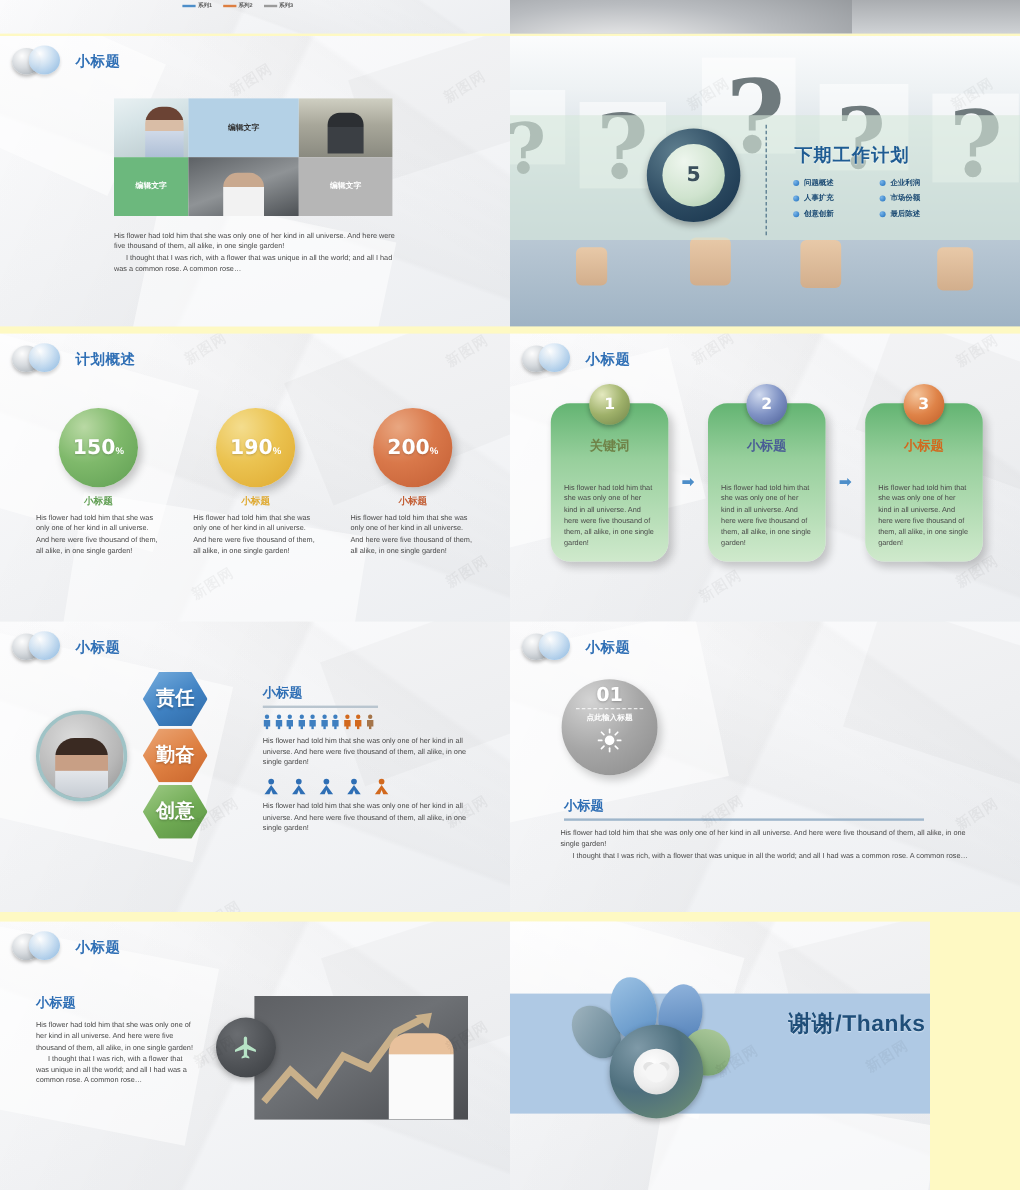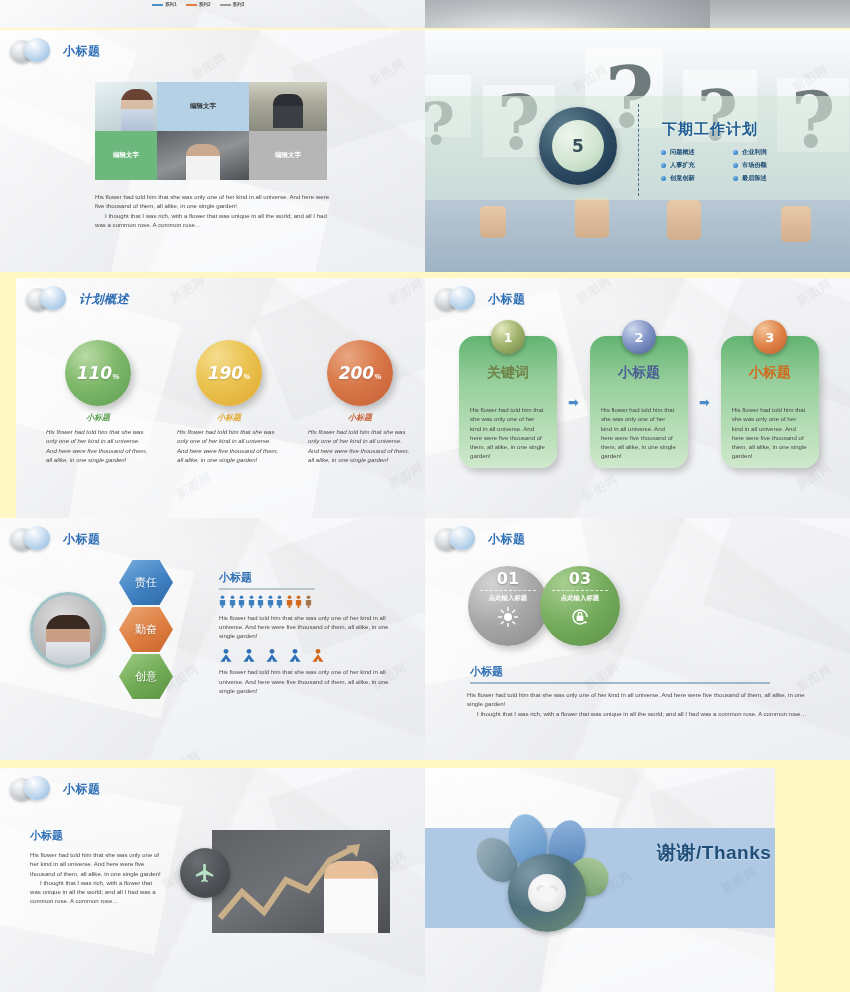--- a/index.html
+++ b/index.html
@@ -105,42 +105,42 @@
   .s2-h { position:absolute; left:237px; top:90px; font-size:15px; font-weight:bold; color:#1f5c93;
           text-shadow:0 1px 1px rgba(255,255,255,.6); letter-spacing:1px; }
   .s2-list { position:absolute; left:236px; top:118px; display:grid;
      grid-template-columns:60px 60px; gap:4px 12px; }
   .s2-list li { list-style:none; display:flex; align-items:center; gap:4px;
      font-size:6.2px; font-weight:bold; color:#1b4a73; }
   .dotb { width:5px; height:5px; border-radius:50%;
      background:radial-gradient(circle at 30% 30%, #79b5ea, #1f6fbd); flex:0 0 auto; }
 
   
-  #s3 { left:16px; top:278px; width:425px; height:242px;font-style:italic; }
+  #s3 { left:0; top:278px; width:425px; height:242px; }
   .pc-wrap { position:absolute; left:26px; top:62px; width:374px; display:flex; justify-content:space-between; }
   .pc { width:112px; display:flex; flex-direction:column; align-items:center; }
   .pc .ball { width:66px; height:66px; border-radius:50%; display:flex; align-items:baseline;
      justify-content:center; box-shadow:3px 4px 7px rgba(0,0,0,.22); }
   .pc .ball.g { background:radial-gradient(circle at 32% 24%, #b9d9a4 0%, #7fb96b 45%, #5f9e52 100%); }
   .pc .ball.y { background:radial-gradient(circle at 32% 24%, #f4dd8e 0%, #ebc351 45%, #dfa92f 100%); }
   .pc .ball.o { background:radial-gradient(circle at 32% 24%, #e9a781 0%, #d9784a 45%, #c35e34 100%); }
   .pc .num { font-size:17px; font-weight:bold; color:#fff; line-height:66px;
      text-shadow:0 1px 2px rgba(0,0,0,.2); font-family:"DejaVu Sans",sans-serif; }
   .pc .pct { font-size:8px; font-weight:bold; color:#fff; line-height:66px; }
   .pc .cap { margin-top:6px; font-size:8px; font-weight:bold; }
   .pc .cap.g{color:#5f9e52;} .pc .cap.y{color:#dfa92f;} .pc .cap.o{color:#c35e34;}
   .pc .desc { margin-top:4px; width:104px; }
 
   
   #s4 { left:425px; top:278px; width:425px; height:242px; }
   .cards { position:absolute; left:34px; top:58px; display:flex; align-items:center; gap:11px; }
   .card { position:relative; width:98px; height:132px; border-radius:16px;
     background:linear-gradient(180deg,#63b472 0%, #97cf9c 35%, #cfe9cc 100%);
     box-shadow:3px 4px 7px rgba(0,0,0,.2); padding-top:28px; }
-  .card h4 { text-align:center; font-size:14px; font-weight:bold; margin-bottom:23px; }
+  .card h4 { text-align:center; font-size:11px; font-weight:bold; margin-bottom:23px; }
   .card .inner { padding:0 11px; }
   .badge { position:absolute; left:50%; top:-16px; transform:translateX(-50%);
      width:34px; height:34px; border-radius:50%; display:flex; align-items:center; justify-content:center;
      color:#fff; font-size:13px; font-weight:bold; box-shadow:0 2px 4px rgba(0,0,0,.3);
      font-family:"DejaVu Sans",sans-serif; }
   .badge.g { background:radial-gradient(circle at 32% 26%, #e4e9bf 0%, #9fb16a 50%, #6f8348 100%); }
   .badge.b { background:radial-gradient(circle at 32% 26%, #cfd9ee 0%, #7f92c4 50%, #4a5d96 100%); }
   .badge.o { background:radial-gradient(circle at 32% 26%, #f4c49a 0%, #df8348 50%, #bf5d27 100%); }
   .arrowc { color:#4d8ec9; font-size:13px; font-weight:bold; }
 
@@ -149,21 +149,21 @@
   .avatar { position:absolute; left:30px; top:74px; width:76px; height:76px; border-radius:50%;
      background:radial-gradient(circle at 40% 30%, #dcdcdc 0%, #b7b7b7 60%, #8e8e8e 100%);
      border:3px solid #9fc3c6; box-shadow:0 2px 5px rgba(0,0,0,.22); overflow:hidden; }
   .avatar::after { content:""; position:absolute; left:50%; bottom:0; transform:translateX(-50%);
      width:44px; height:50px; border-radius:16px 16px 0 0;
      background:linear-gradient(180deg,#3a2a22 0%,#3a2a22 28%,#c89f85 29%,#c89f85 54%,#e3e6ea 55%,#c6ccd3 100%); }
   .hexcol { position:absolute; left:119px; top:42px; }
   .hex { position:relative; width:54px; height:45px; margin-bottom:2px;
      display:flex; align-items:center; justify-content:center;
      clip-path:polygon(25% 0%,75% 0%,100% 50%,75% 100%,25% 100%,0% 50%);
-     color:#fff; font-size:11px; font-weight:normal; text-shadow:0 1px 2px rgba(0,0,0,.25); }
+     color:#fff; font-size:16px; font-weight:bold; text-shadow:0 1px 2px rgba(0,0,0,.25); }
   .hex.b { background:linear-gradient(150deg,#77aede 0%, #3f81c2 55%, #2f6aa6 100%); }
   .hex.o { background:linear-gradient(150deg,#eca878 0%, #dd7e40 55%, #c9652c 100%); }
   .hex.g { background:linear-gradient(150deg,#9fcb86 0%, #6faa53 55%, #5c9445 100%); }
   .s5-right { position:absolute; left:219px; top:52px; width:190px; }
   .s5-h { font-size:11px; font-weight:bold; color:#2f6fb5; }
   .s5-rule { width:96px; height:1.6px; background:#b9c5cf; margin:3px 0 5px; }
   .people { display:flex; gap:2.5px; margin-bottom:5px; }
   .ppl { width:7px; height:13px; }
   .people2 { display:flex; gap:9px; margin:8px 0 4px; }
   .ppl2 { width:14px; height:15px; }
@@ -347,21 +347,21 @@
       <span class="logo">
           <i class="e1"></i>
           <i class="e2"></i>
         </span>
       <span class="sl-title">计划概述</span>
     </div>
 
     <div class="pc-wrap">
       <div class="pc">
         <div class="ball g">
-          <span class="num">110</span>
+          <span class="num">150</span>
           <span class="pct">%</span>
         </div>
         <div class="cap g">小标题</div>
         <div class="desc body-txt">His flower had told him that she was only one of her kind in all universe. And here were five thousand of them, all alike, in one single garden!</div>
       </div>
       <div class="pc">
         <div class="ball y">
           <span class="num">190</span>
           <span class="pct">%</span>
         </div>
@@ -551,33 +551,20 @@
           <line x1="0.5" y1="10" x2="3.5" y2="10"></line>
                 <line x1="16.5" y1="10" x2="19.5" y2="10"></line>
           <line x1="3.2" y1="3.2" x2="5.3" y2="5.3"></line>
                 <line x1="14.7" y1="14.7" x2="16.8" y2="16.8"></line>
           <line x1="16.8" y1="3.2" x2="14.7" y2="5.3"></line>
                 <line x1="5.3" y1="14.7" x2="3.2" y2="16.8"></line>
               </g>
             </svg>
         </div>
       </div>
-      <div class="c4 gr">
-        <div class="n">03</div>
-        <div class="sep"></div>
-        <div class="lb">点此输入标题</div>
-        <div class="ic">
-          <svg width="20" height="20" viewBox="0 0 20 20">
-            <path d="M17 10a7 7 0 1 0-2.2 5.1" fill="none" stroke="#fff" stroke-width="1.4"></path>
-            <path d="M13.6 14.2l1.6 2.6 2.4-1.7z" fill="#fff"></path>
-            <rect x="6.6" y="8.6" width="6.8" height="5.4" rx="1" fill="#fff"></rect>
-            <path d="M8.2 8.6V7.3a1.8 1.8 0 0 1 3.6 0v1.3" fill="none" stroke="#fff" stroke-width="1.3"></path>
-          </svg>
-        </div>
-      </div>
     </div>
 
     <div class="s6-h">小标题</div>
     <div class="s6-rule"></div>
     <div class="s6-txt body-txt">
       <span>His flower had told him that she was only one of her kind in all universe. And here were five thousand of them, all alike, in one single garden!</span>
       <span class="ind">I thought that I was rich, with a flower that was unique in all the world; and all I had was a common rose. A common rose…</span>
     </div>
     <div class="wm" style="left:158px;top:150px;">新图网</div>
     <div class="wm" style="right:16px;top:152px;">新图网</div>

